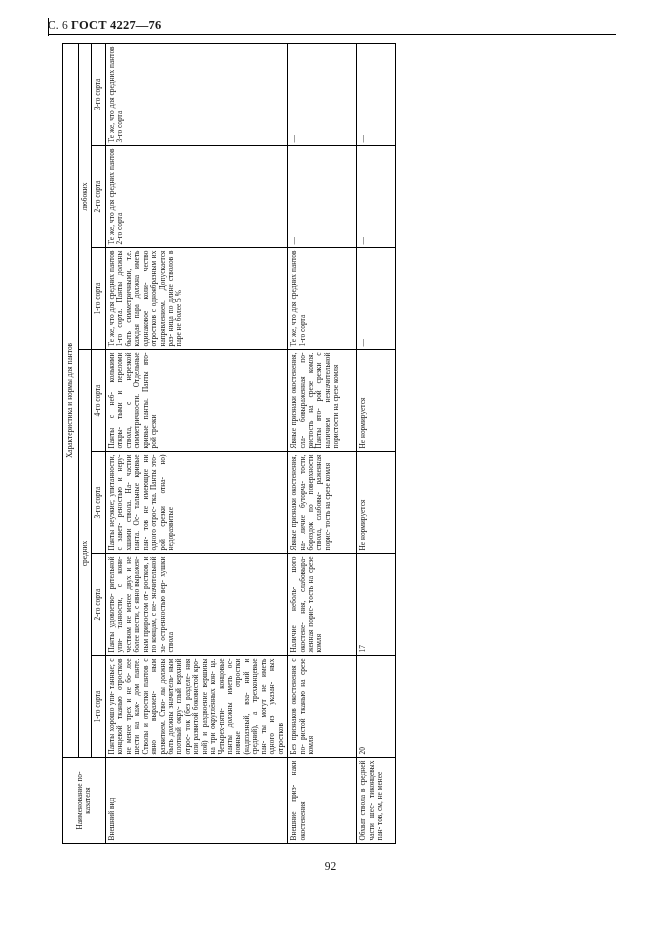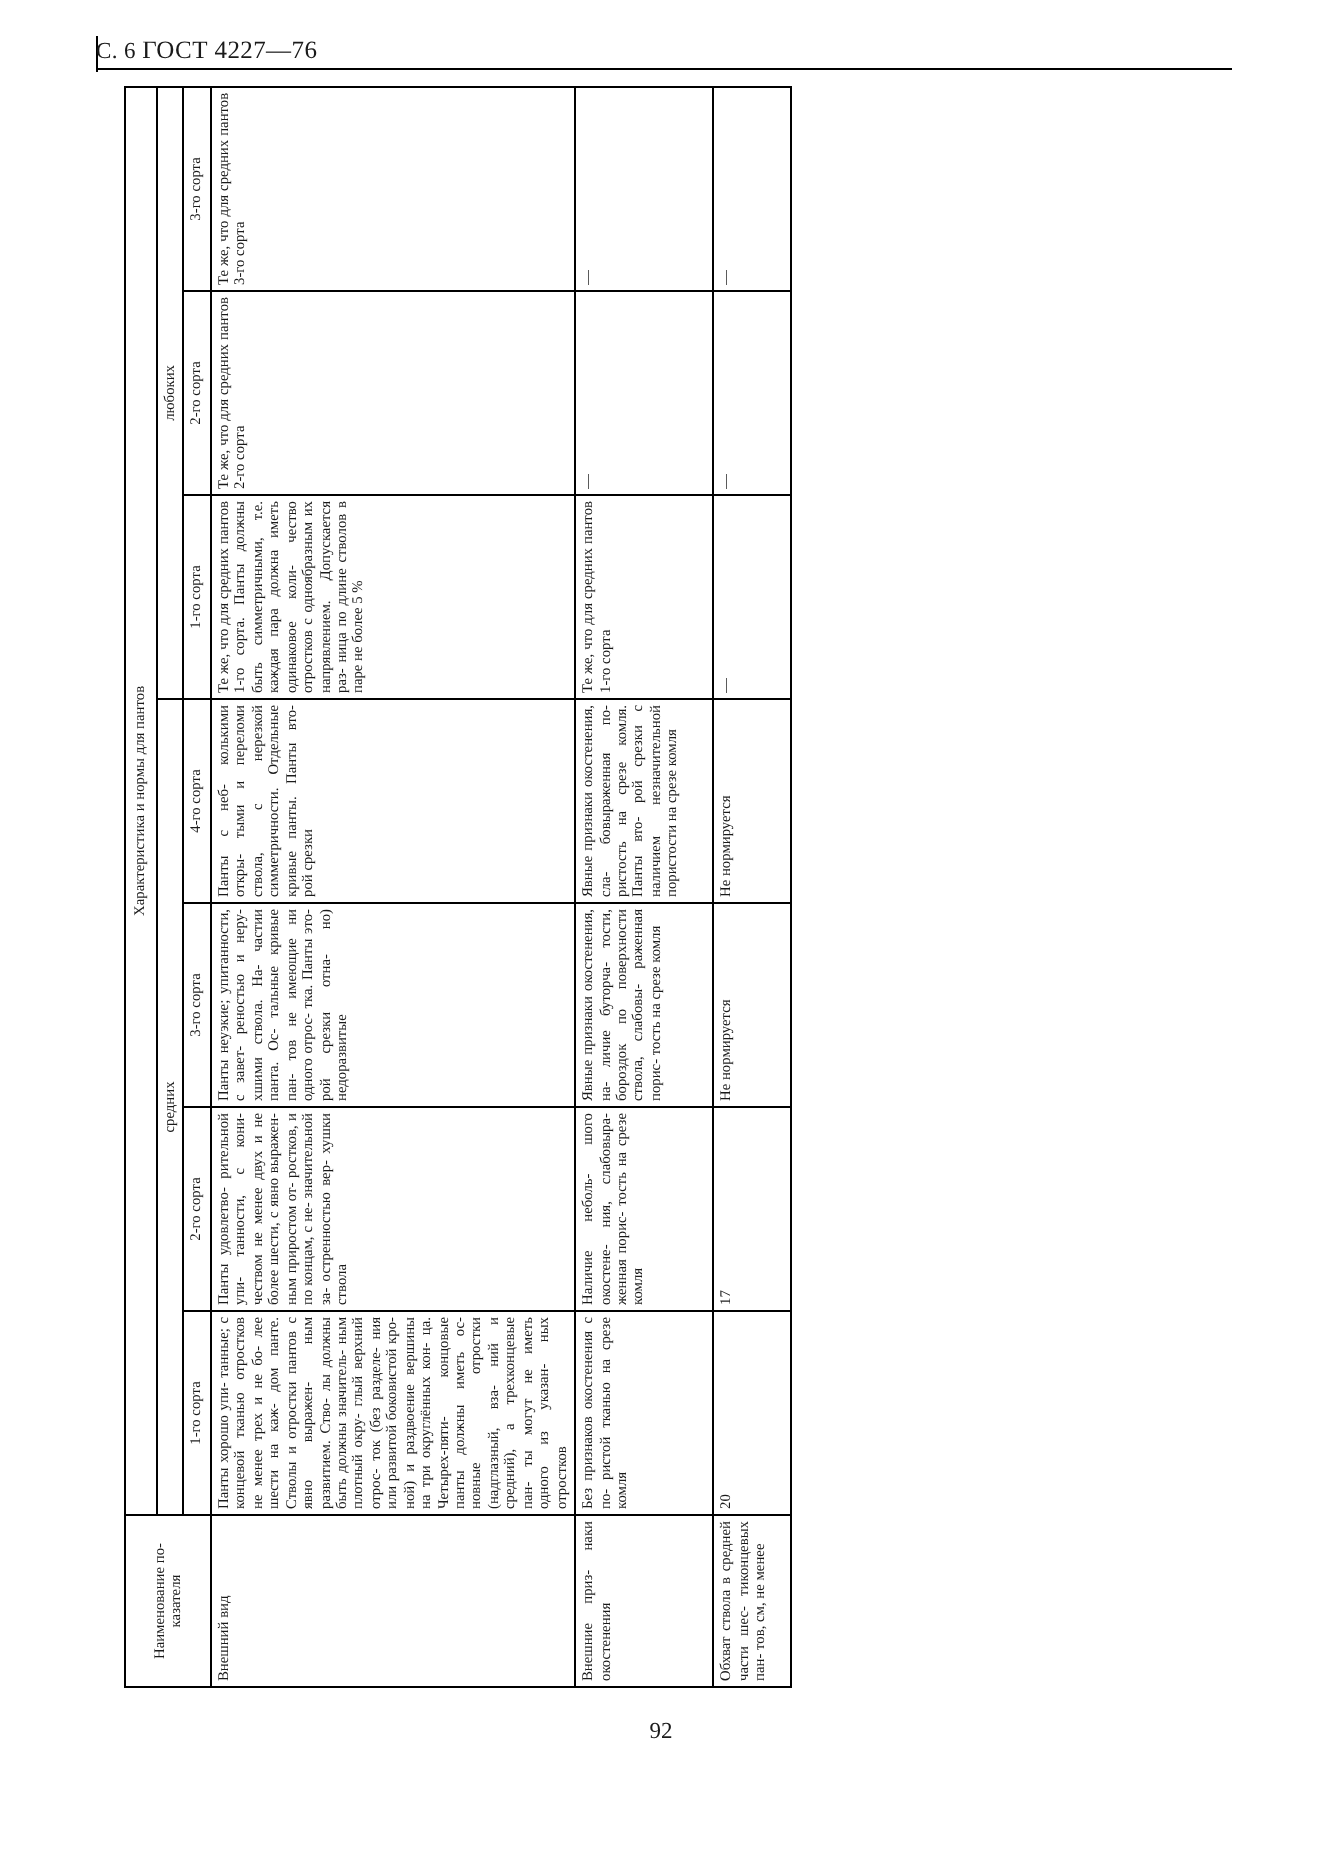--- a/index.html
+++ b/index.html
@@ -27,21 +27,21 @@
     left: 48px;
     top: 18px;
     width: 570px;
     font-size: 11.5px;
     letter-spacing: 0.2px;
   }
   .page-header .pg {
     font-family: "Liberation Serif", serif;
   }
   .page-header .std {
-    font-weight: normal;
+    font-weight: bold;
     font-size: 12.5px;
   }
   .header-rule {
     position: absolute;
     left: 48px;
     top: 34px;
     width: 568px;
     height: 1px;
     background: #000;
   }

